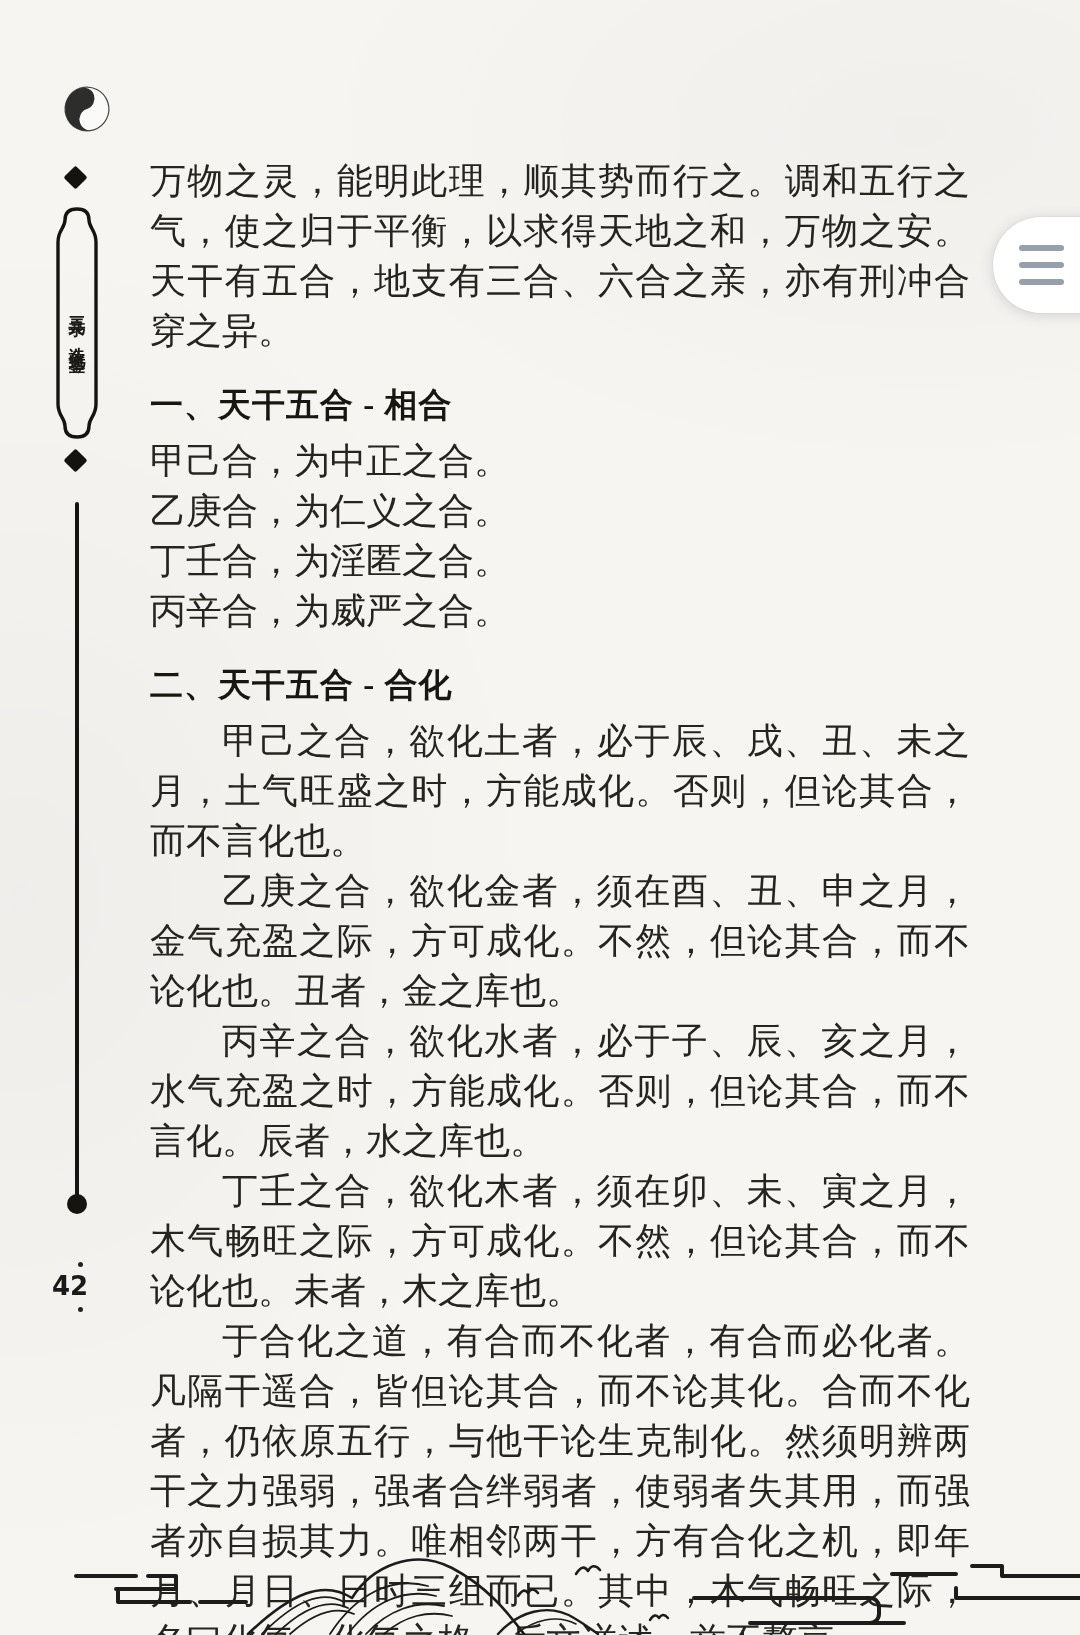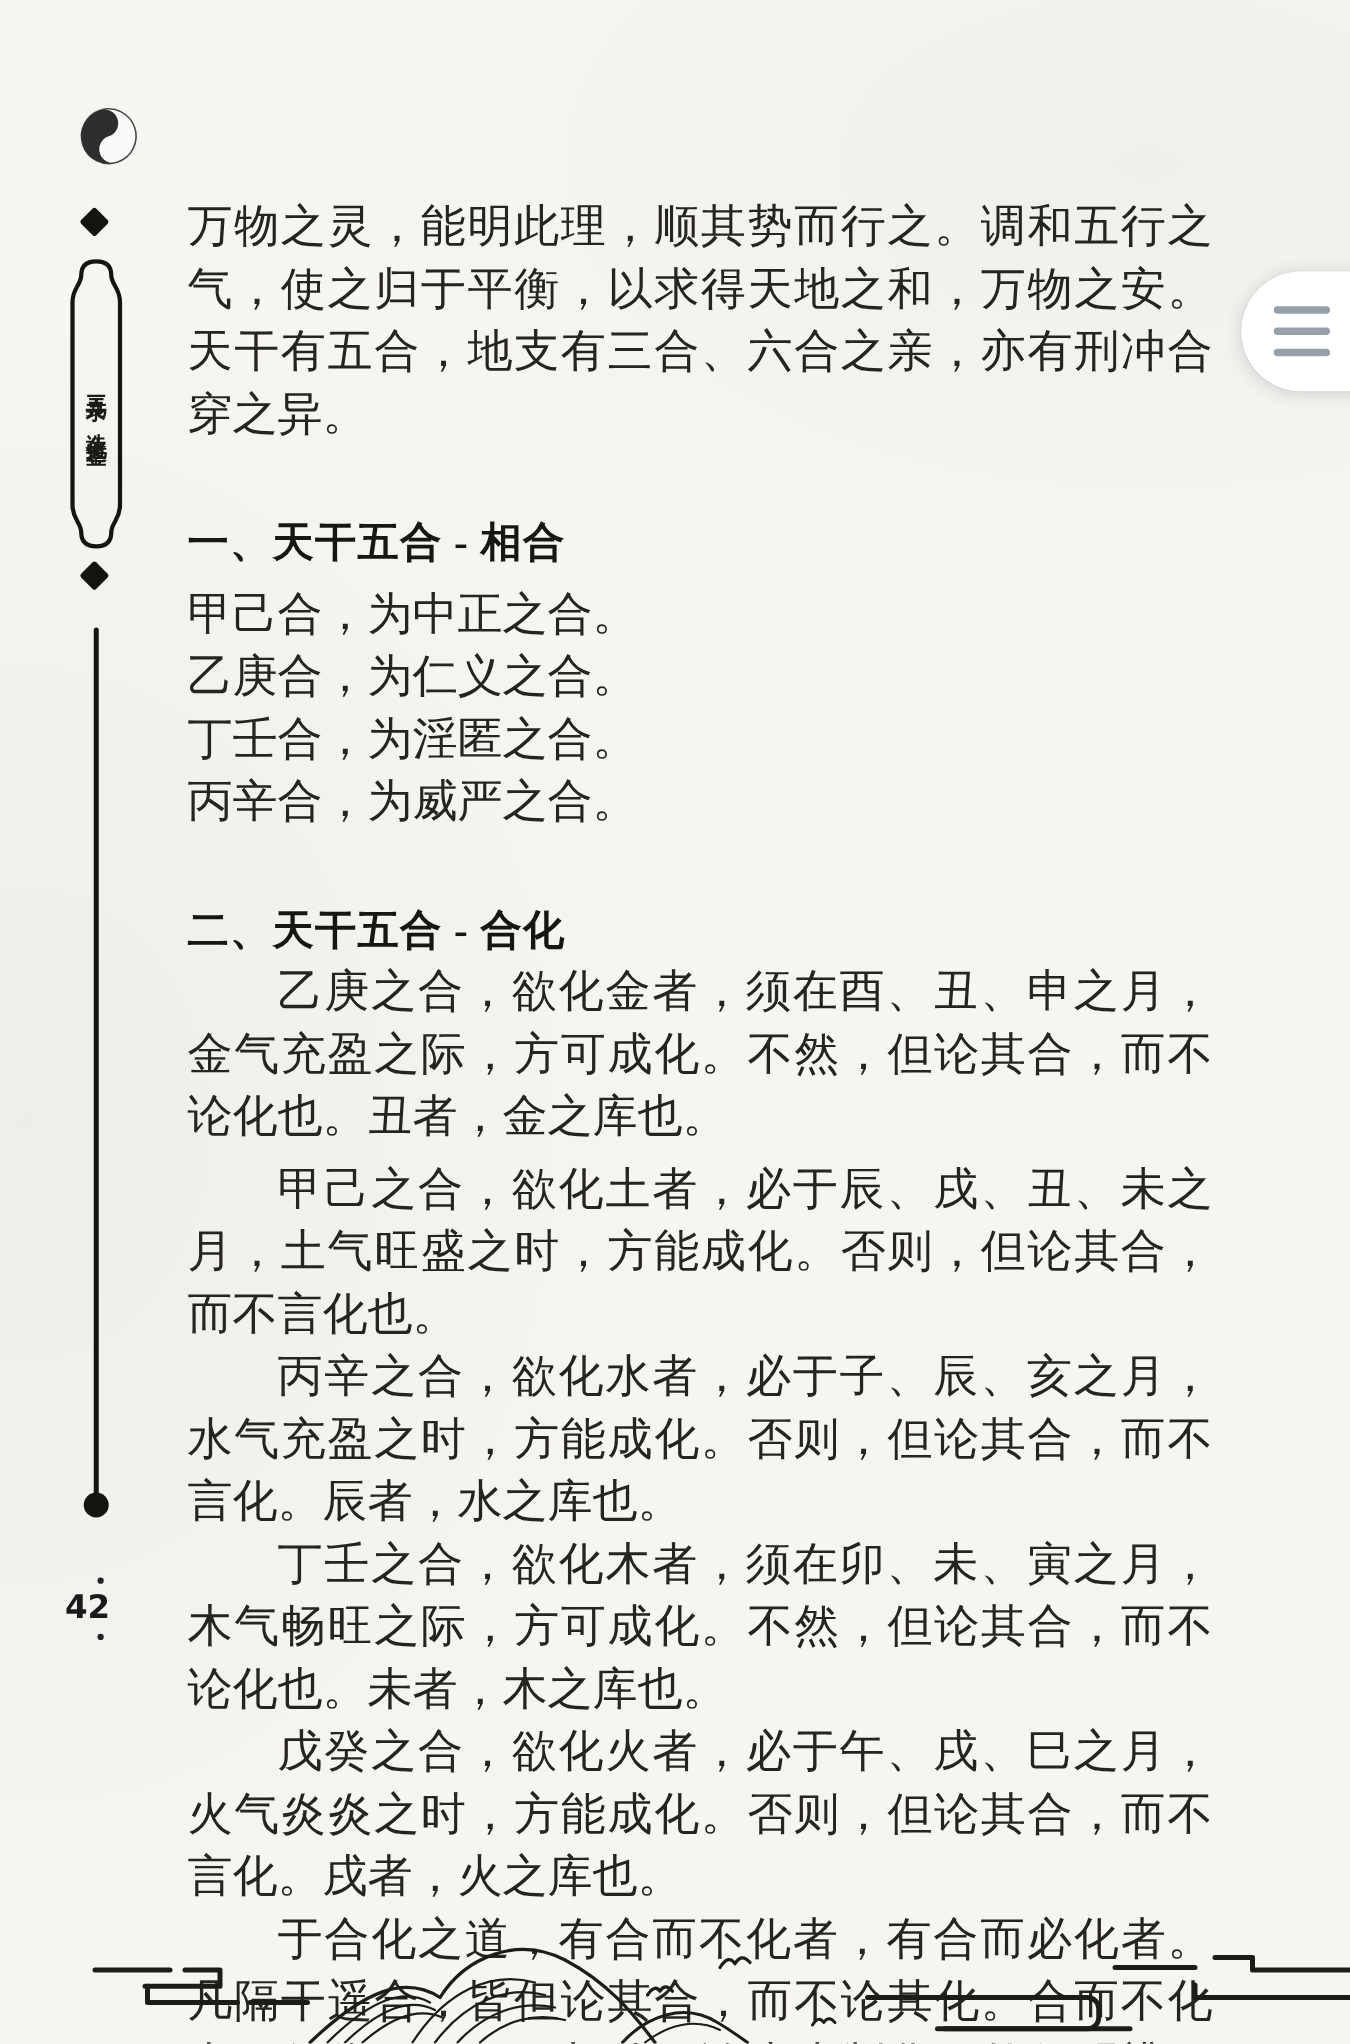--- a/index.html
+++ b/index.html
@@ -45,21 +45,21 @@
   .content{position:absolute;left:150px;top:156px;width:820px;}
   .body-par{
     margin:0;font-size:36px;line-height:50px;text-align:justify;
     text-justify:inter-ideograph;color:#26241f;
   }
   .body-par.indent{text-indent:2em;}
   .sec-heading{
     margin:0;font-size:33px;line-height:46px;font-weight:700;color:#181610;
     letter-spacing:1px;
   }
-  .gap-lg{margin-top:56px;}
+  .gap-lg{margin-top:26px;}
   .gap-md{margin-top:8px;}
 
   
   .menu-pill{
     position:absolute;left:993px;top:217px;width:150px;height:96px;
     background:#ffffff;border-radius:48px;
     box-shadow:0 2px 14px rgba(70,75,85,.20), 0 0 0 1px rgba(0,0,0,.03);
     display:flex;flex-direction:column;justify-content:center;gap:11px;
     padding-left:26px;box-sizing:border-box;cursor:pointer;
   }
@@ -113,25 +113,24 @@
 <div class="content">
   <p class="body-par">万物之灵，能明此理，顺其势而行之。调和五行之气，使之归于平衡，以求得天地之和，万物之安。天干有五合，地支有三合、六合之亲，亦有刑冲合穿之异。</p>
 
   <h2 class="sec-heading gap-lg">一、天干五合 - 相合</h2>
   <p class="body-par gap-md">甲己合，为中正之合。</p>
   <p class="body-par">乙庚合，为仁义之合。</p>
   <p class="body-par">丁壬合，为淫匿之合。</p>
   <p class="body-par">丙辛合，为威严之合。</p>
 
   <h2 class="sec-heading gap-lg">二、天干五合 - 合化</h2>
+  <p class="body-par indent gap-md">甲己之合，欲化土者，必于辰、戌、丑、未之月，土气旺盛之时，方能成化。否则，但论其合，而不言化也。</p>
   <p class="body-par indent">乙庚之合，欲化金者，须在酉、丑、申之月，金气充盈之际，方可成化。不然，但论其合，而不论化也。丑者，金之库也。</p>
-  <p class="body-par indent gap-md">甲己之合，欲化土者，必于辰、戌、丑、未之月，土气旺盛之时，方能成化。否则，但论其合，而不言化也。</p>
   <p class="body-par indent">丙辛之合，欲化水者，必于子、辰、亥之月，水气充盈之时，方能成化。否则，但论其合，而不言化。辰者，水之库也。</p>
   <p class="body-par indent">丁壬之合，欲化木者，须在卯、未、寅之月，木气畅旺之际，方可成化。不然，但论其合，而不论化也。未者，木之库也。</p>
-  <p class="body-par indent">戊癸之合，欲化火者，必于午、戌、巳之月，火气炎炎之时，方能成化。否则，但论其合，而不言化。戌者，火之库也。</p>
   <p class="body-par indent">于合化之道，有合而不化者，有合而必化者。凡隔干遥合，皆但论其合，而不论其化。合而不化者，仍依原五行，与他干论生克制化。然须明辨两干之力强弱，强者合绊弱者，使弱者失其用，而强者亦自损其力。唯相邻两干，方有合化之机，即年月、月日、日时三组而已。其中，木气畅旺之际，名曰化气，化气之格，后文详述，兹不赘言。</p>
 </div>
 
 <div class="menu-pill">
   <span></span>
   <span></span>
   <span></span>
 </div>
 
 <svg class="footer-art" viewBox="0 0 1080 95">

